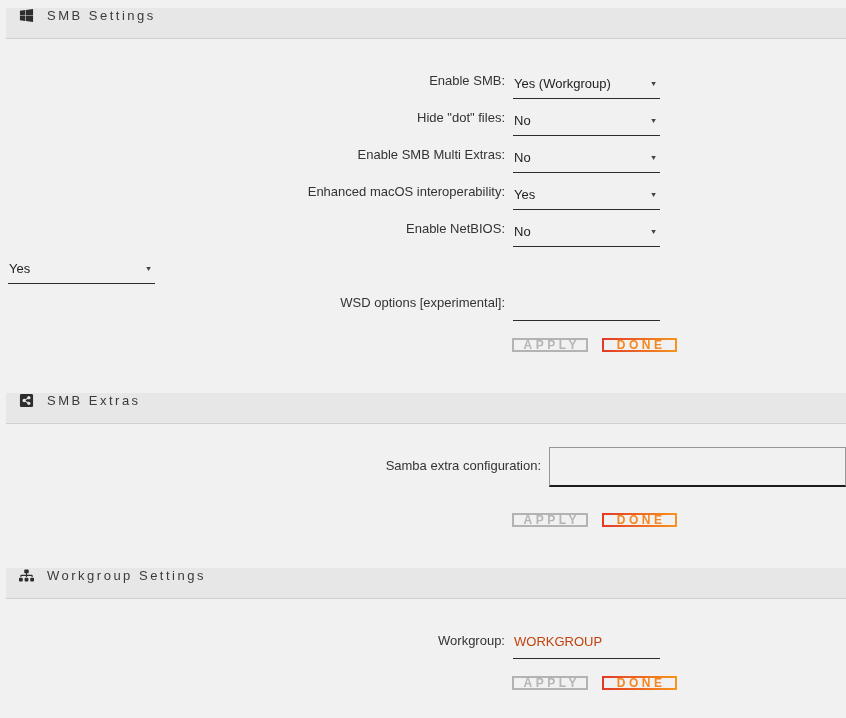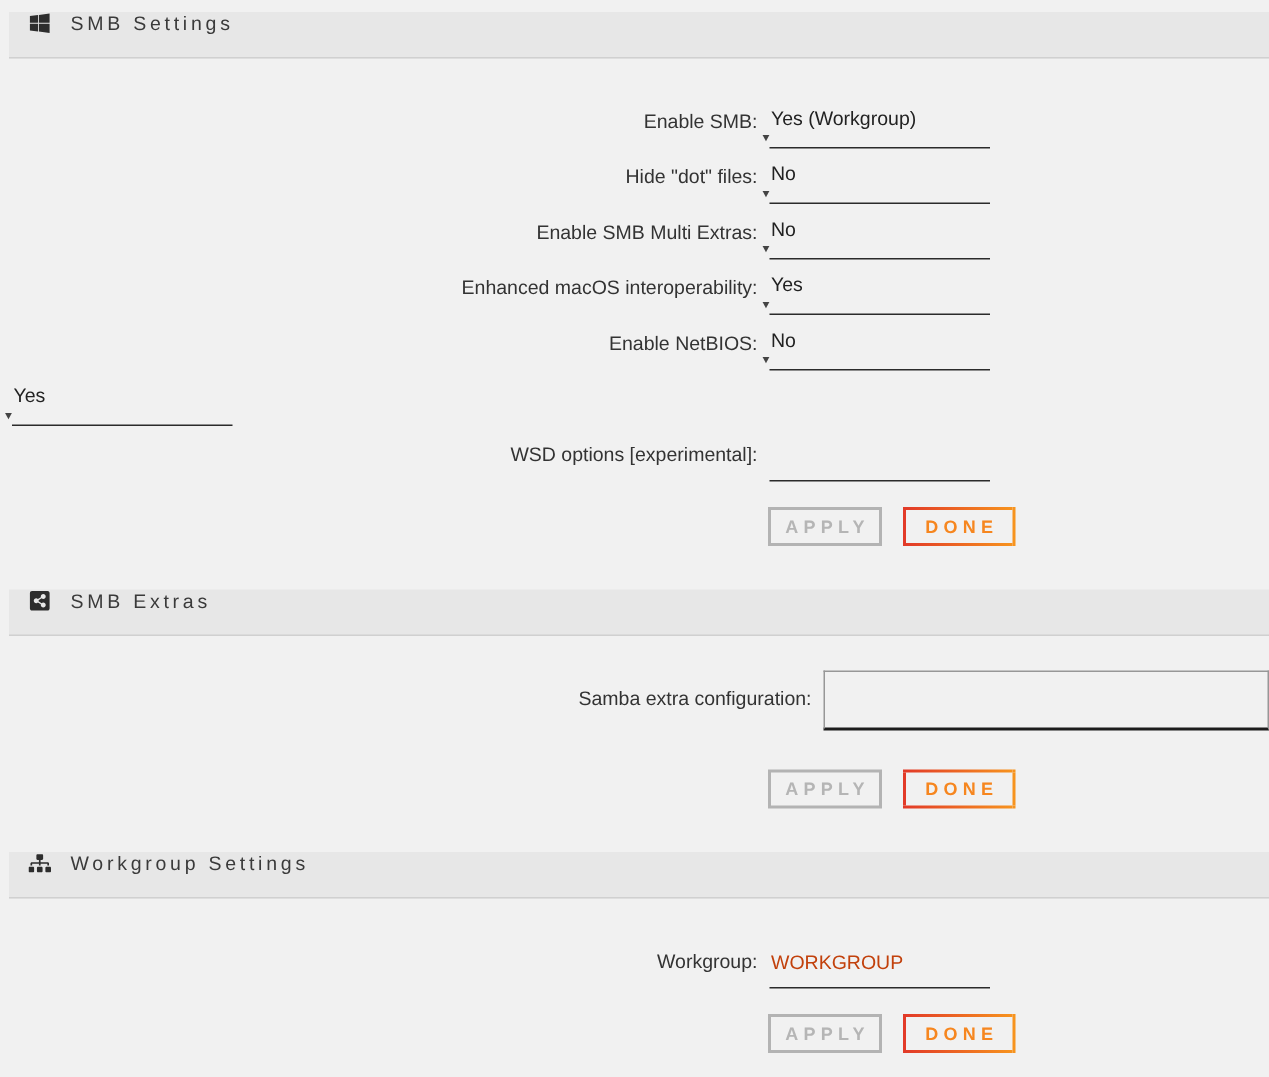--- a/index.html
+++ b/index.html
@@ -46,25 +46,25 @@
   .top-align .form-label { padding-top: 11px; margin-left: 36px; }
 
   .control { margin-left: 8px; }
 
   .select-control {
     width: 147px;
     height: 28px;
     box-sizing: border-box;
     border-bottom: 1px solid #2b2b2b;
     display: flex;
+    align-items: center;
     justify-content: space-between;
     padding: 0 3px 2px 1px;
     cursor: pointer;
     margin-top: 9px;
-    flex-direction: column;
   }
   .select-value { font-size: 13px; color: #222; white-space: nowrap; }
   .caret { font-size: 7px; color: #444; transform: scaleX(1.1); }
 
   .text-input {
     width: 147px;
     height: 28px;
     box-sizing: border-box;
     border: none;
     border-bottom: 1px solid #2b2b2b;
@@ -96,21 +96,21 @@
   .buttons-row {
     margin-left: 512px;
     margin-top: 17px;
     display: flex;
     gap: 14px;
     height: 26px;
   }
   .buttons-row.wide-gap { margin-top: 26px; }
   .btn {
     min-width: 75px;
-    height: 26px;
+    height: 14px;
     box-sizing: border-box;
     display: flex;
     align-items: center;
     justify-content: center;
     background: transparent;
     font-family: "Liberation Sans", sans-serif;
     font-size: 12px;
     font-weight: bold;
     letter-spacing: 3.5px;
     text-indent: 3.5px;

